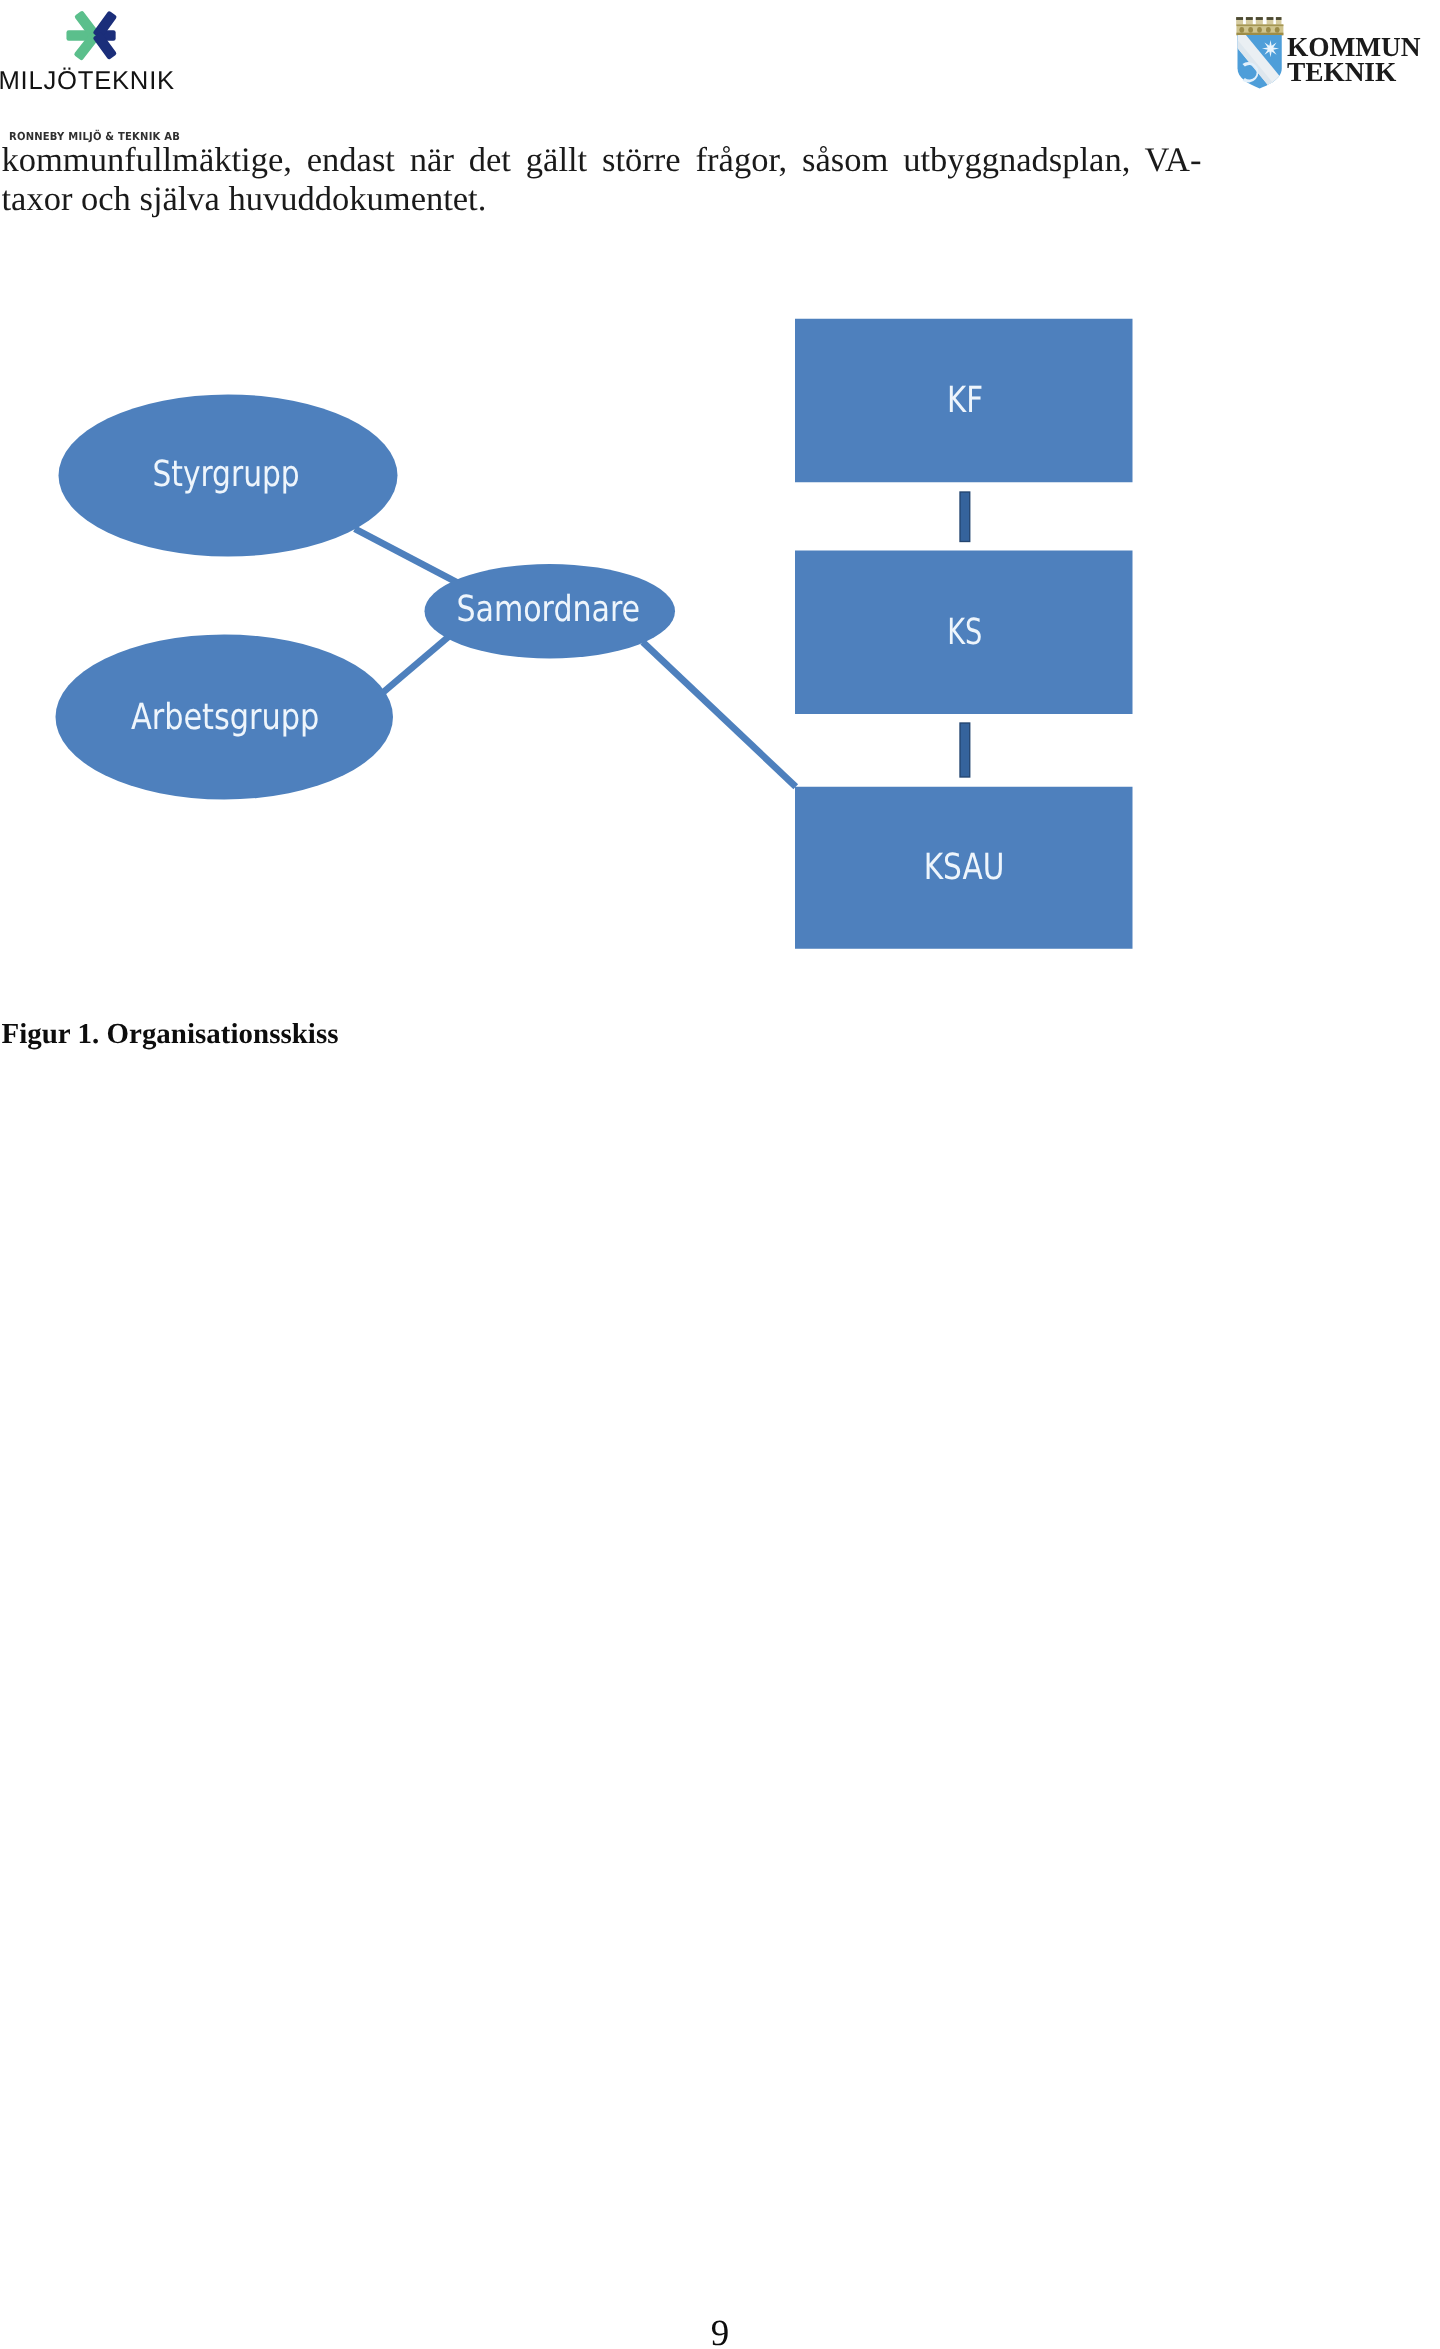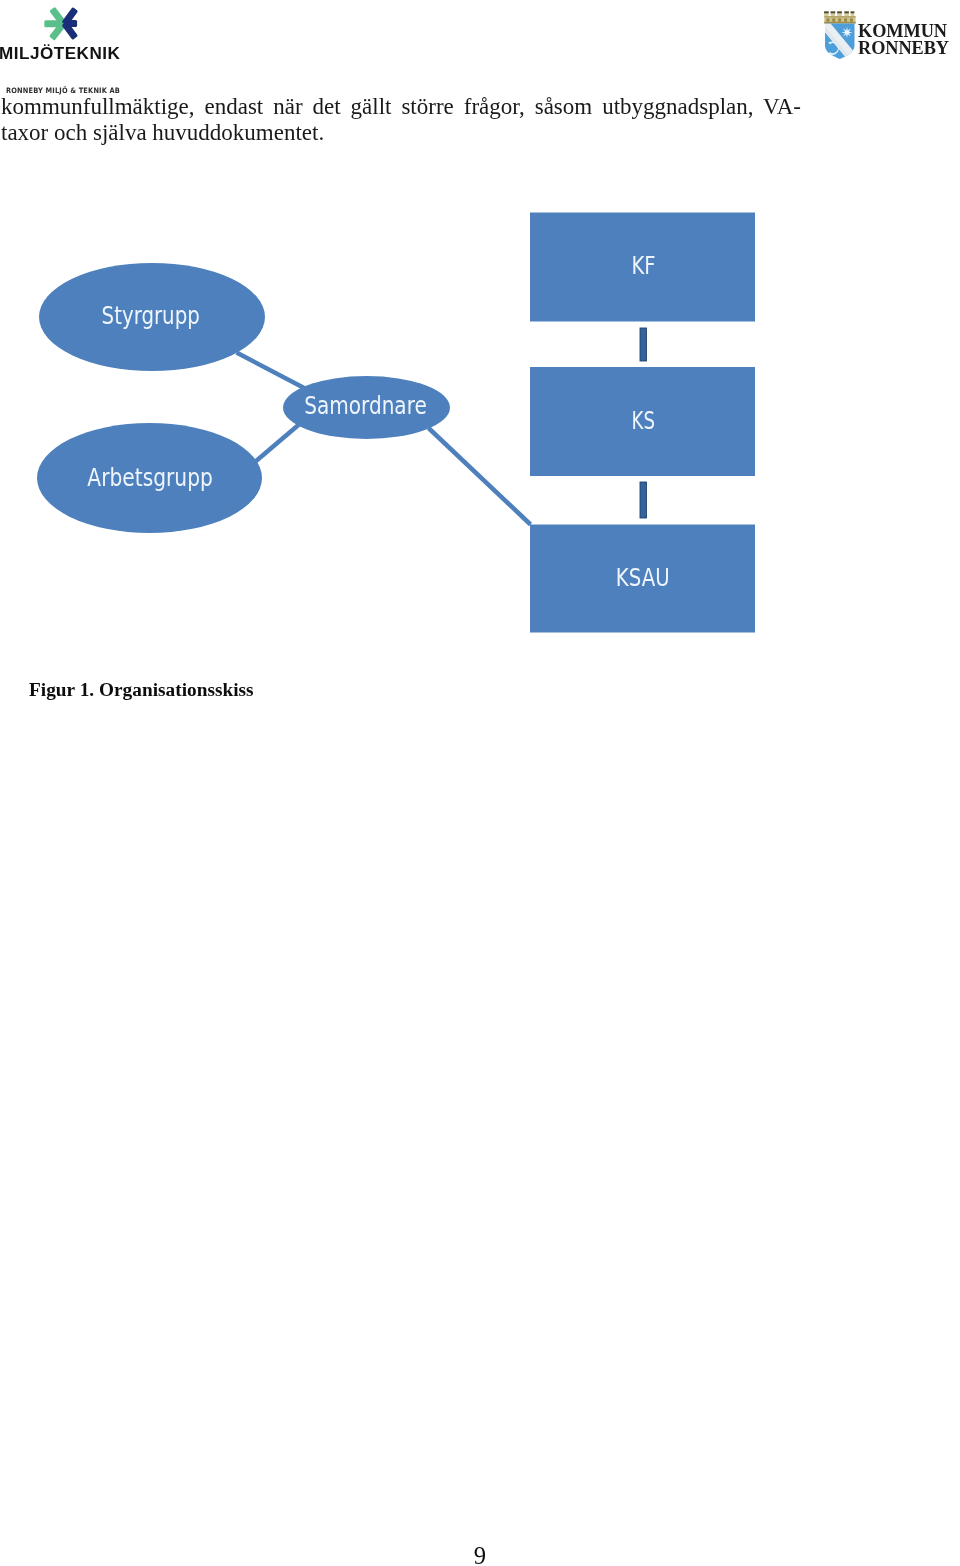--- a/index.html
+++ b/index.html
@@ -17,21 +17,21 @@
   .ml-wordmark, .ml-tagline, .rk-text, #figure {
     will-change:transform; transform:translateZ(0);
   }
 
   
   #miljoteknik-logo { position:absolute; left:0px; top:0px; width:128px; height:76px; }
   #ronneby-logo { position:absolute; left:820px; top:0px; width:140px; height:70px; }
   .ml-wordmark {
     position:absolute; left:-0.6px; top:46.3px; width:128px;
     font-family:"Liberation Sans", sans-serif;
-    font-weight:bold; font-size:17.1px; letter-spacing:0.5px;
+    font-weight:normal; font-size:17.1px; letter-spacing:0.5px;
     color:#131313; white-space:nowrap; line-height:16px;
   }
   .ml-tagline {
     position:absolute; left:5.9px; top:63.6px; width:128px;
     font-family:"DejaVu Sans", sans-serif; font-stretch:condensed;
     font-weight:bold; font-size:7.4px; letter-spacing:0.16px;
     color:#303030; white-space:nowrap; line-height:9px;margin-top:22px;
   }
   .rk-text {
     position:absolute; left:38px; top:23.3px;
@@ -55,21 +55,20 @@
     font-family:"DejaVu Sans", sans-serif;
     font-stretch:condensed;
     font-size:24px; fill:#eef5fc;
     dominant-baseline:alphabetic; text-anchor:middle;
   }
 
   #figure-caption {
     position:absolute; left:1.2px; top:679.4px;
     font-size:19.3px; font-weight:bold; color:#0d0d0d;
     letter-spacing:0.02px;
-    margin-left:28px;
   }
 
   #page-number {
     position:absolute; left:-0.5px; top:1542.4px; width:960px;
     text-align:center; font-size:24.6px; color:#0d0d0d;
   }
 </style>
 </head>
 <body>
 
@@ -133,21 +132,21 @@
           <path d="M-4.2 23.4 L0.4 23.4 L31.4 61.0 L26.8 61.0 Z" fill="#dee7ee"></path>
         </g>
         <g fill="#eaf4fc">
           <path d="M 25.00 26.70 L 25.77 30.55 L 29.03 28.37 L 26.85 31.63 L 30.70 32.40 L 26.85 33.17 L 29.03 36.43 L 25.77 34.25 L 25.00 38.10 L 24.23 34.25 L 20.97 36.43 L 23.15 33.17 L 19.30 32.40 L 23.15 31.63 L 20.97 28.37 L 24.23 30.55 Z"></path>
         </g>
         <path d="M6.3 42.6 A6.8 6.8 0 1 1 6.3 53.8 L7.9 52.0 A4.85 4.85 0 1 0 7.9 44.4 Z" fill="#e2f0fb"></path>
       </g>
     </svg>
     <div class="rk-text">
       <div>KOMMUN</div>
-      <div>RONNEBY</div>
+      <div>TEKNIK</div>
     </div>
   </div>
   <p id="body-paragraph">kommunfullmäktige, endast när det gällt större frågor, såsom utbyggnadsplan, VA-taxor och själva huvuddokumentet.</p>
   <div id="figure">
     <svg width="800" height="680" viewBox="0 0 800 680" xmlns="http://www.w3.org/2000/svg">
       <g>
         <line x1="236.5" y1="352.5" x2="307" y2="389.5" stroke="#4e80bd" stroke-width="4.5"></line>
         <line x1="255.5" y1="461.5" x2="299" y2="424.5" stroke="#4e80bd" stroke-width="4.5"></line>
         <line x1="428.5" y1="428.0" x2="530.5" y2="524.5" stroke="#4e80bd" stroke-width="4.5"></line>
         <rect x="640" y="328" width="6.5" height="33" fill="#35639c" stroke="#23456f" stroke-width="0.9"></rect>

